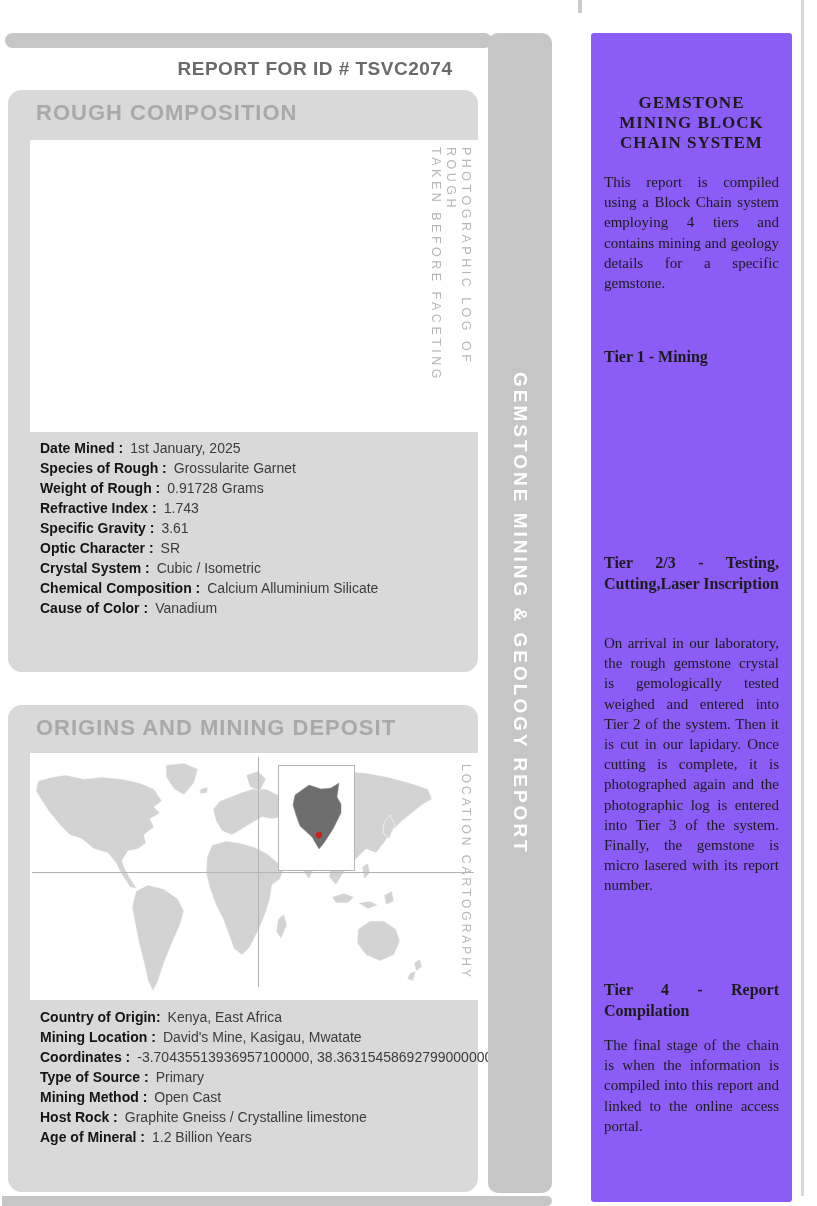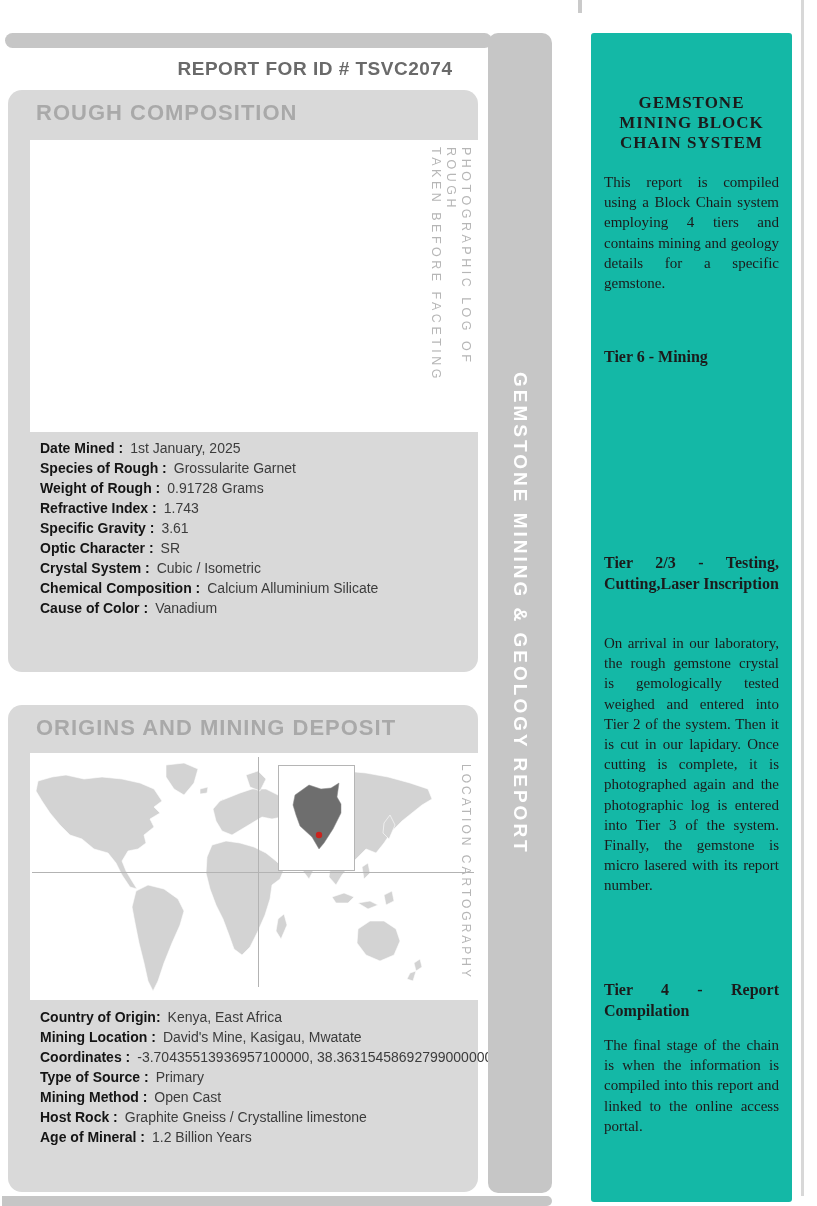--- a/index.html
+++ b/index.html
@@ -60,21 +60,21 @@
     border-radius:10px 10px 10px 10px;
     display:flex; align-items:center; justify-content:center;
   }
   .mid-bar-text {
     writing-mode:vertical-rl; color:#ffffff; font-weight:bold;
     font-size:19px; letter-spacing:3px; white-space:nowrap;
   }
 
   
   .sidebar {
-    left:591px; top:33px; width:201px; height:1169px; background:#14b8a6;
+    left:591px; top:33px; width:201px; height:1169px; background:#8b5cf6;
     border-radius:3px; font-family:"Liberation Serif", serif; color:#1b1b1b;
   }
   .sb-block { position:absolute; left:13px; width:175px; }
   .sb-title {
     top:60px; text-align:center; font-weight:bold; font-size:17px;
     line-height:20px; letter-spacing:1px;
   }
   .sb-p {
     font-size:15px; line-height:20.2px; text-align:justify; text-align-last:left;
   }
@@ -185,21 +185,21 @@
   </div>
 
   <div class="abs mid-bar">
     <div class="mid-bar-text">GEMSTONE MINING &amp; GEOLOGY REPORT</div>
   </div>
 
   <div class="abs sidebar">
     <div class="sb-block sb-title">GEMSTONE MINING BLOCK CHAIN SYSTEM</div>
     <div class="sb-block sb-p sb-intro">This report is compiled using a Block Chain system employing 4 tiers and contains mining and geology details for a specific gemstone.</div>
 
-    <div class="sb-block sb-h sb-h1">Tier 6 - Mining</div>
+    <div class="sb-block sb-h sb-h1">Tier 1 - Mining</div>
 
     <div class="sb-block sb-h sb-h2">Tier 2/3 - Testing, Cutting,Laser Inscription</div>
     <div class="sb-block sb-p sb-p2">On arrival in our laboratory, the rough gemstone crystal is gemologically tested weighed and entered into Tier 2 of the system. Then it is cut in our lapidary. Once cutting is complete, it is photographed again and the photographic log is entered into Tier 3 of the system. Finally, the gemstone is micro lasered with its report number.</div>
 
     <div class="sb-block sb-h sb-h3">Tier 4 - Report Compilation</div>
     <div class="sb-block sb-p sb-p3">The final stage of the chain is when the information is compiled into this report and linked to the online access portal.</div>
   </div>
 
 </div>
 

